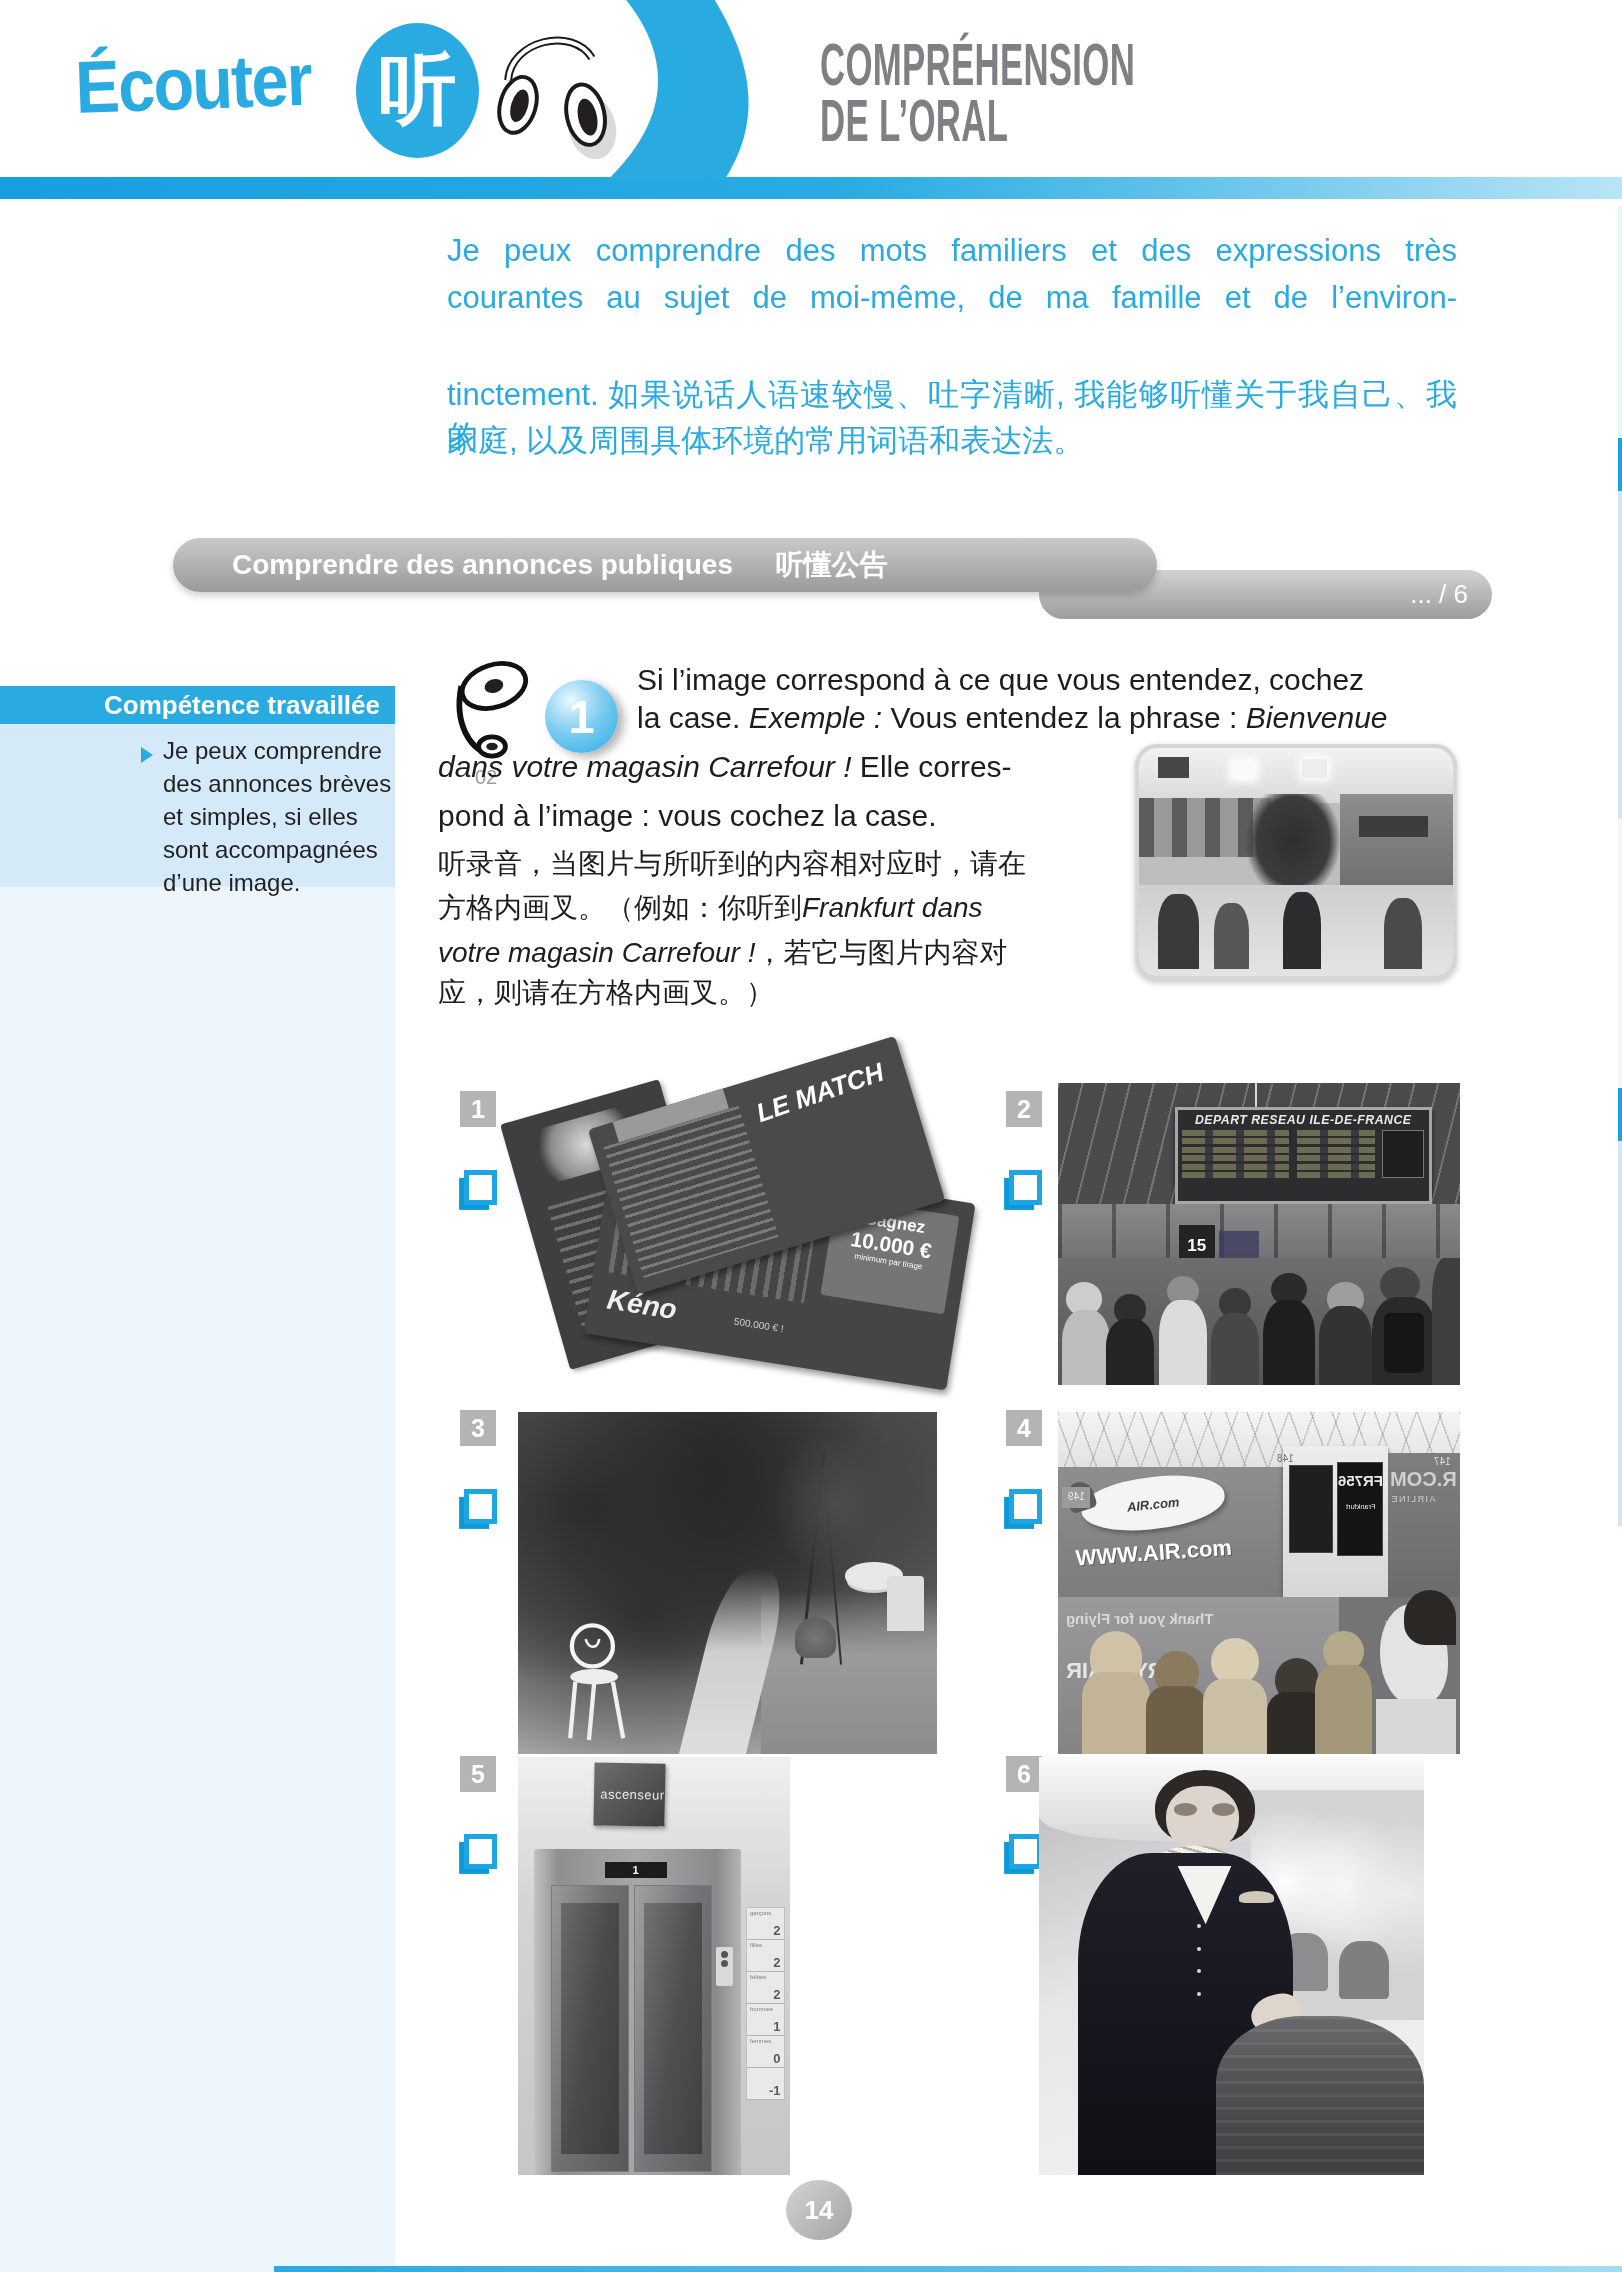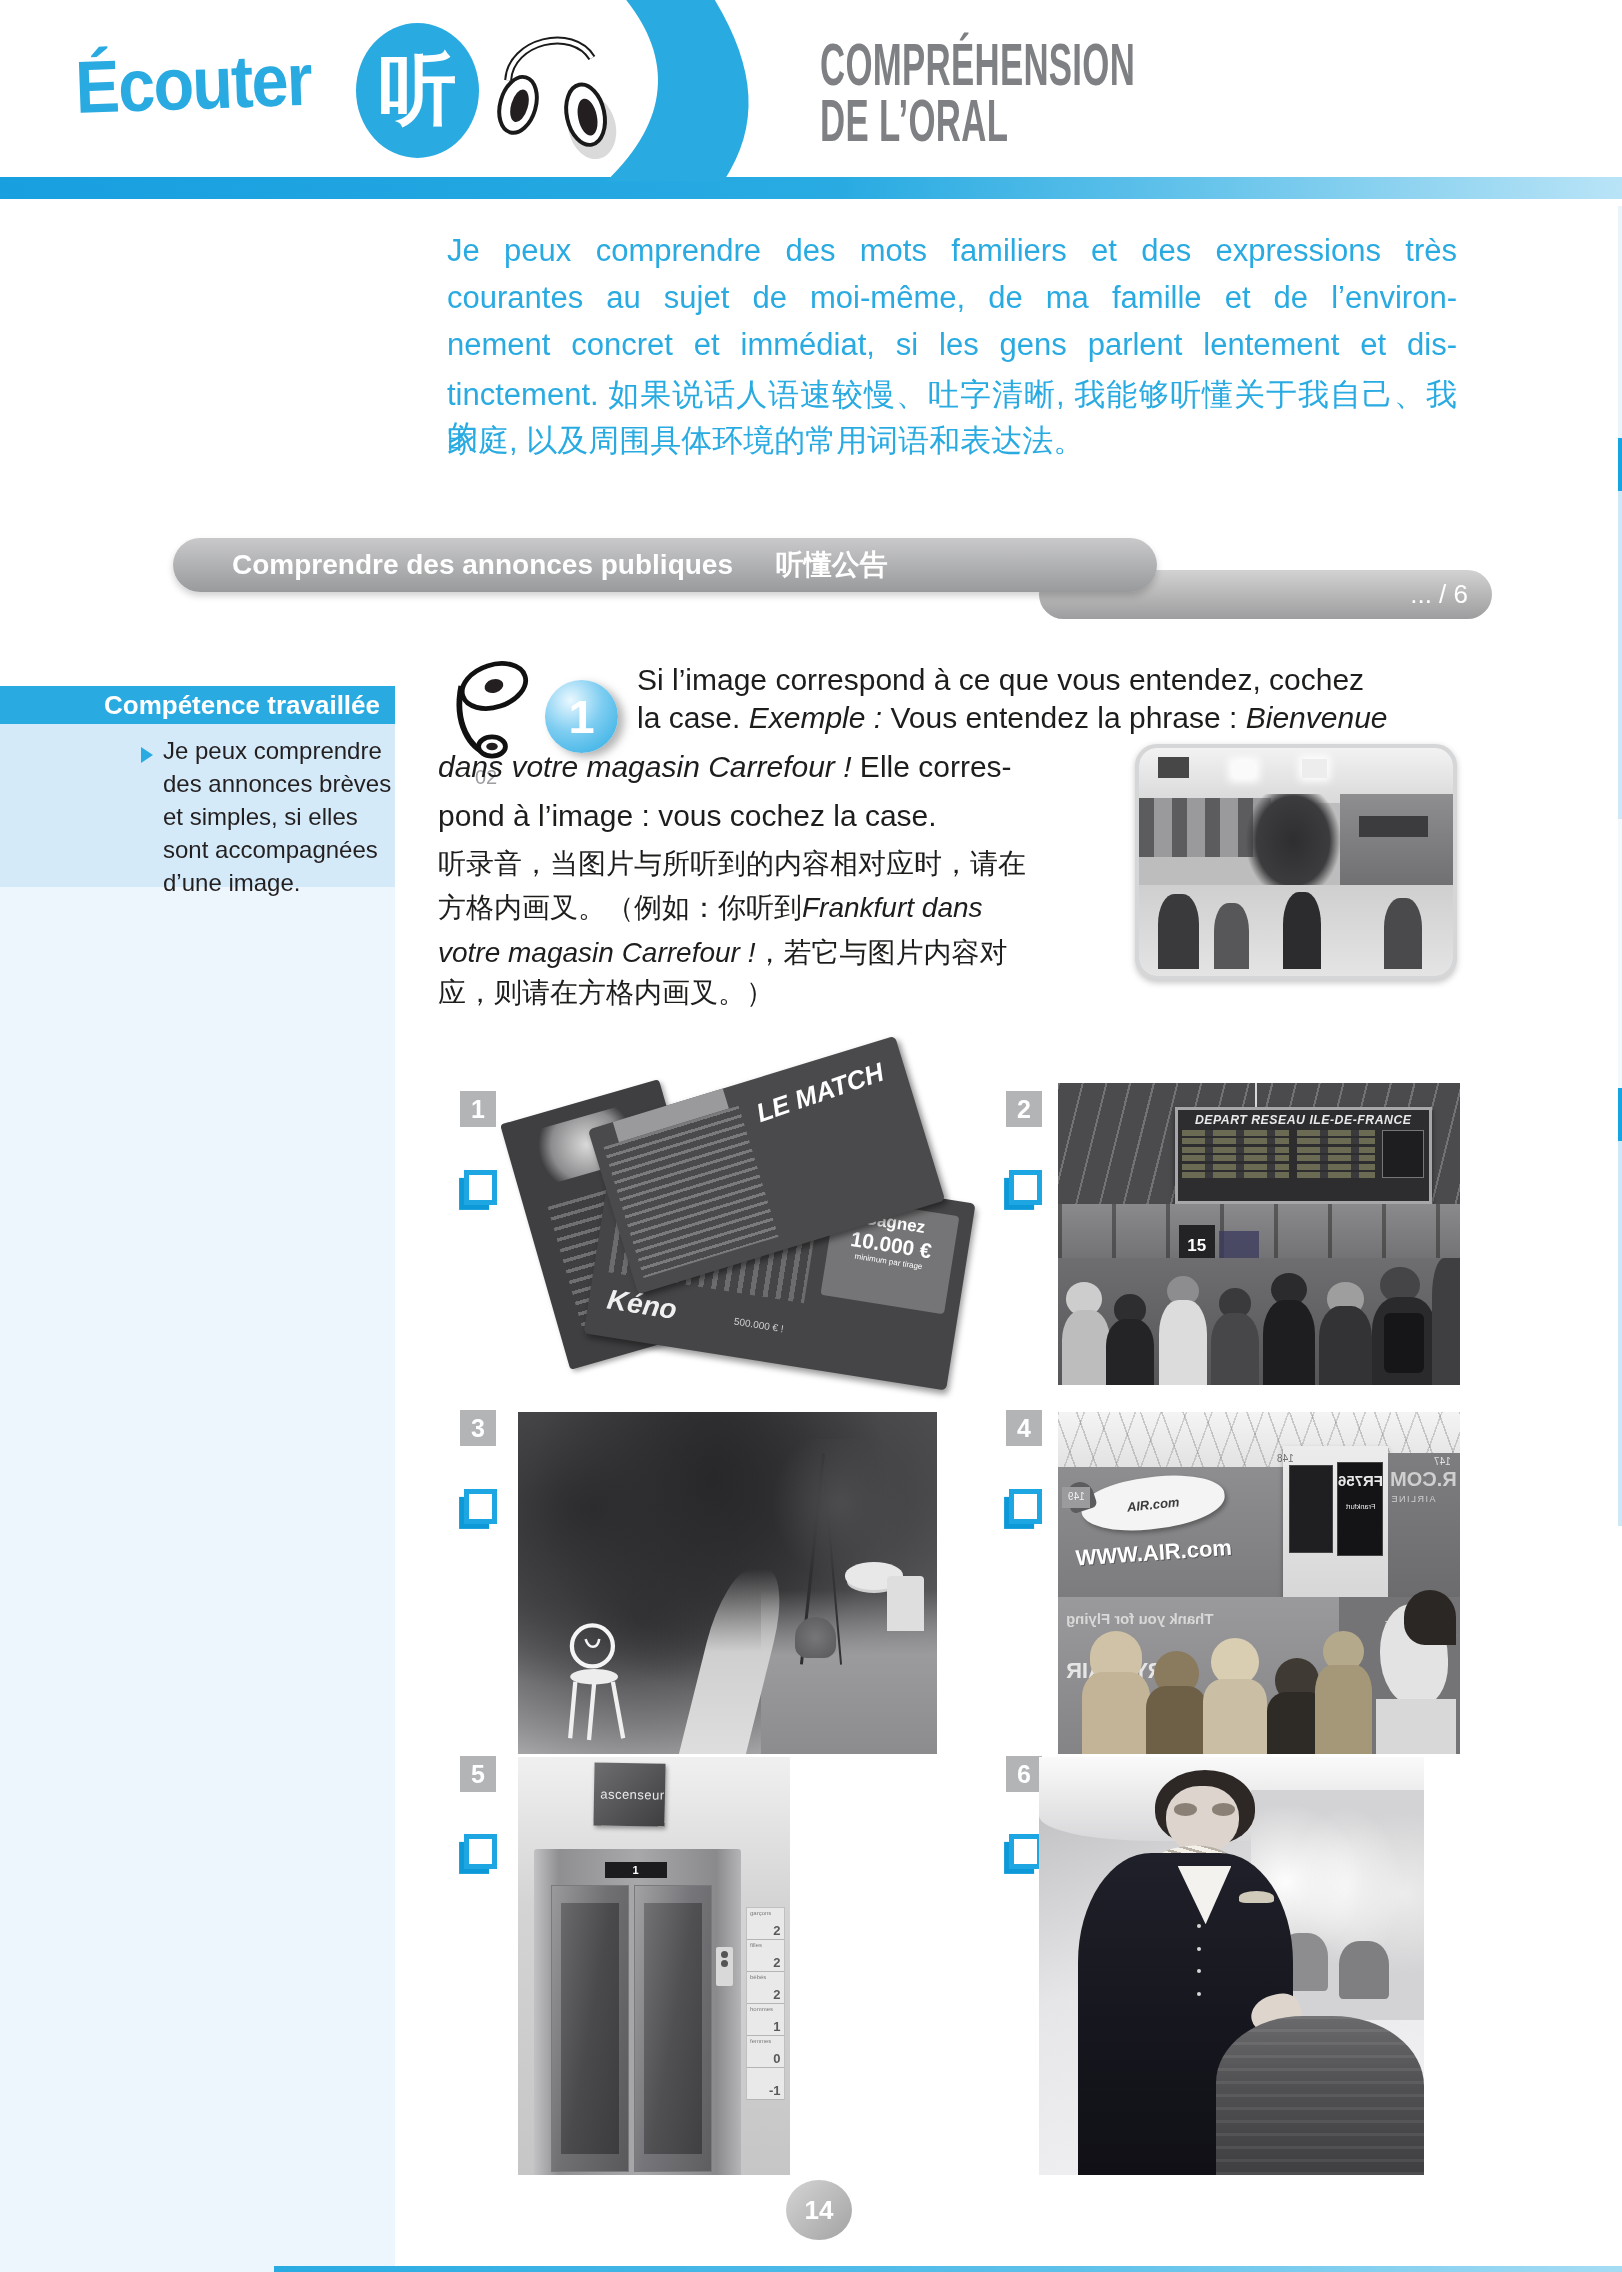--- a/index.html
+++ b/index.html
@@ -97,21 +97,20 @@
     <ellipse cx="212" cy="190" rx="38" ry="62" fill="#fff" stroke="#1a1a1a" stroke-width="8" transform="rotate(-12 212 190)"></ellipse>
     <ellipse cx="216" cy="195" rx="19" ry="38" fill="#231f20" transform="rotate(-12 216 195)"></ellipse>
   </svg>
   <div class="a main-heading">
     <div>COMPRÉHENSION</div>
     <div>DE L’ORAL</div>
   </div>
 
   <div class="a intro-line intro-just" style="top:233px;">Je peux comprendre des mots familiers et des expressions très</div>
   <div class="a intro-line intro-just" style="top:280px;">courantes au sujet de moi-même, de ma famille et de l’environ-</div>
-  <div class="a intro-line intro-just" style="top:327px;">nement concret et immédiat, si les gens parlent lentement et dis-</div>
   <div class="a intro-line intro-just" style="top:374px;">tinctement.  如果说话人语速较慢、吐字清晰, 我能够听懂关于我自己、我的</div>
   <div class="a intro-line" style="top:420px;">家庭, 以及周围具体环境的常用词语和表达法。</div>
 
   <div class="a score-bar">... / 6</div>
   <div class="a section-bar">
     <span>Comprendre des annonces publiques</span>
     <span class="section-zh">听懂公告</span>
   </div>
 
   <div class="a side-col"></div>

